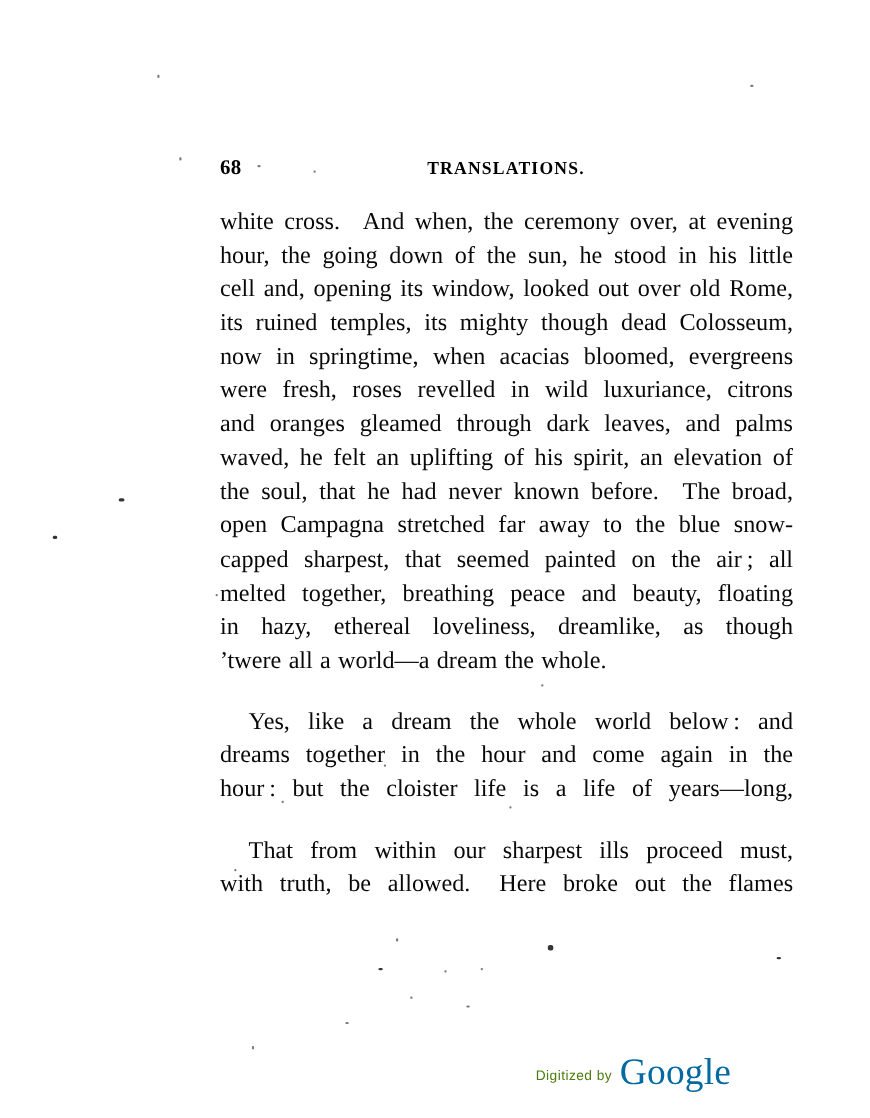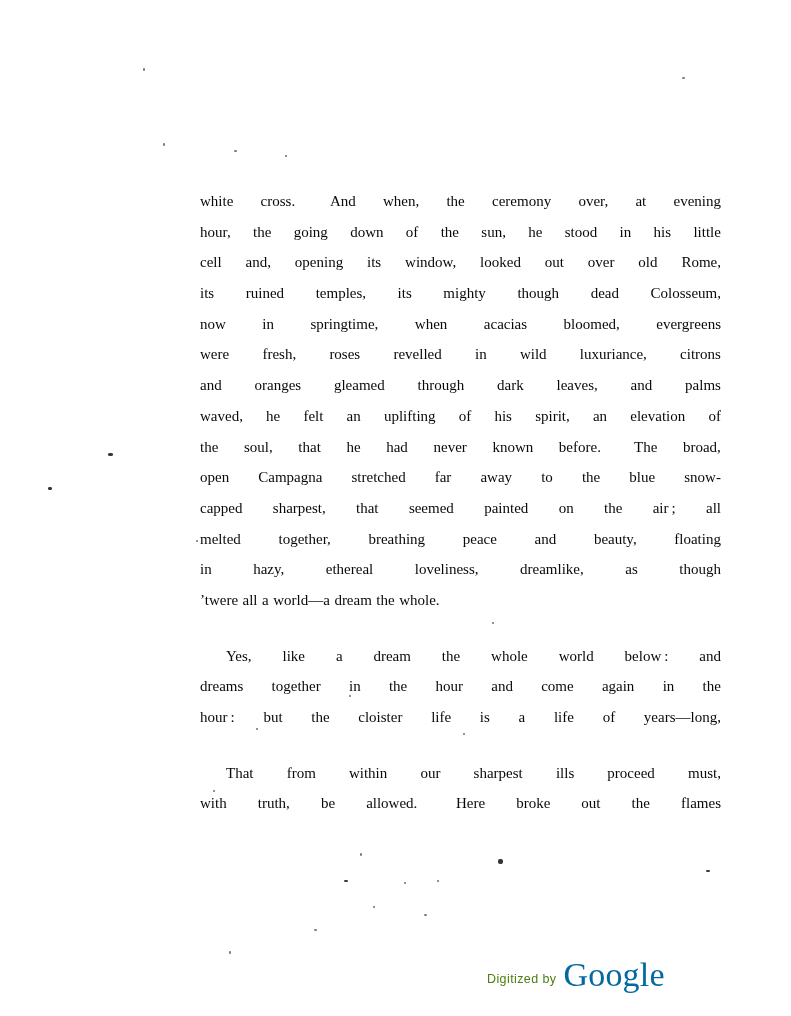--- a/index.html
+++ b/index.html
@@ -67,21 +67,21 @@
   .para + .para {
     margin-top: 25px;
   }
 
   
   .line {
     display: flex;
     width: 100%;
     height: 30.7px;
     align-items: baseline;
-    font-size: 15px;
+    font-size: 22px;
     line-height: 30.7px;
     white-space: pre;
     color: #090909;
   }
 
   
   .line.just {
     justify-content: space-between;
   }
 
@@ -137,20 +137,24 @@
     background: #111111;
     border-radius: 40%;
     pointer-events: none;
   }
 </style>
 </head>
 <body>
 
 <div class="page">
 
+  <div class="running-head">
+    <span class="folio">68</span>
+    <span class="head-title">TRANSLATIONS.</span>
+  </div>
 
   <div class="textblock">
       <div class="para">
         <div class="line just"><span class="w">white</span><span class="w">cross.</span><span class="w">&nbsp;&nbsp;And</span><span class="w">when,</span><span class="w">the</span><span class="w">ceremony</span><span class="w">over,</span><span class="w">at</span><span class="w">evening</span></div>
         <div class="line just"><span class="w">hour,</span><span class="w">the</span><span class="w">going</span><span class="w">down</span><span class="w">of</span><span class="w">the</span><span class="w">sun,</span><span class="w">he</span><span class="w">stood</span><span class="w">in</span><span class="w">his</span><span class="w">little</span></div>
         <div class="line just"><span class="w">cell</span><span class="w">and,</span><span class="w">opening</span><span class="w">its</span><span class="w">window,</span><span class="w">looked</span><span class="w">out</span><span class="w">over</span><span class="w">old</span><span class="w">Rome,</span></div>
         <div class="line just"><span class="w">its</span><span class="w">ruined</span><span class="w">temples,</span><span class="w">its</span><span class="w">mighty</span><span class="w">though</span><span class="w">dead</span><span class="w">Colosseum,</span></div>
         <div class="line just"><span class="w">now</span><span class="w">in</span><span class="w">springtime,</span><span class="w">when</span><span class="w">acacias</span><span class="w">bloomed,</span><span class="w">evergreens</span></div>
         <div class="line just"><span class="w">were</span><span class="w">fresh,</span><span class="w">roses</span><span class="w">revelled</span><span class="w">in</span><span class="w">wild</span><span class="w">luxuriance,</span><span class="w">citrons</span></div>
         <div class="line just"><span class="w">and</span><span class="w">oranges</span><span class="w">gleamed</span><span class="w">through</span><span class="w">dark</span><span class="w">leaves,</span><span class="w">and</span><span class="w">palms</span></div>

